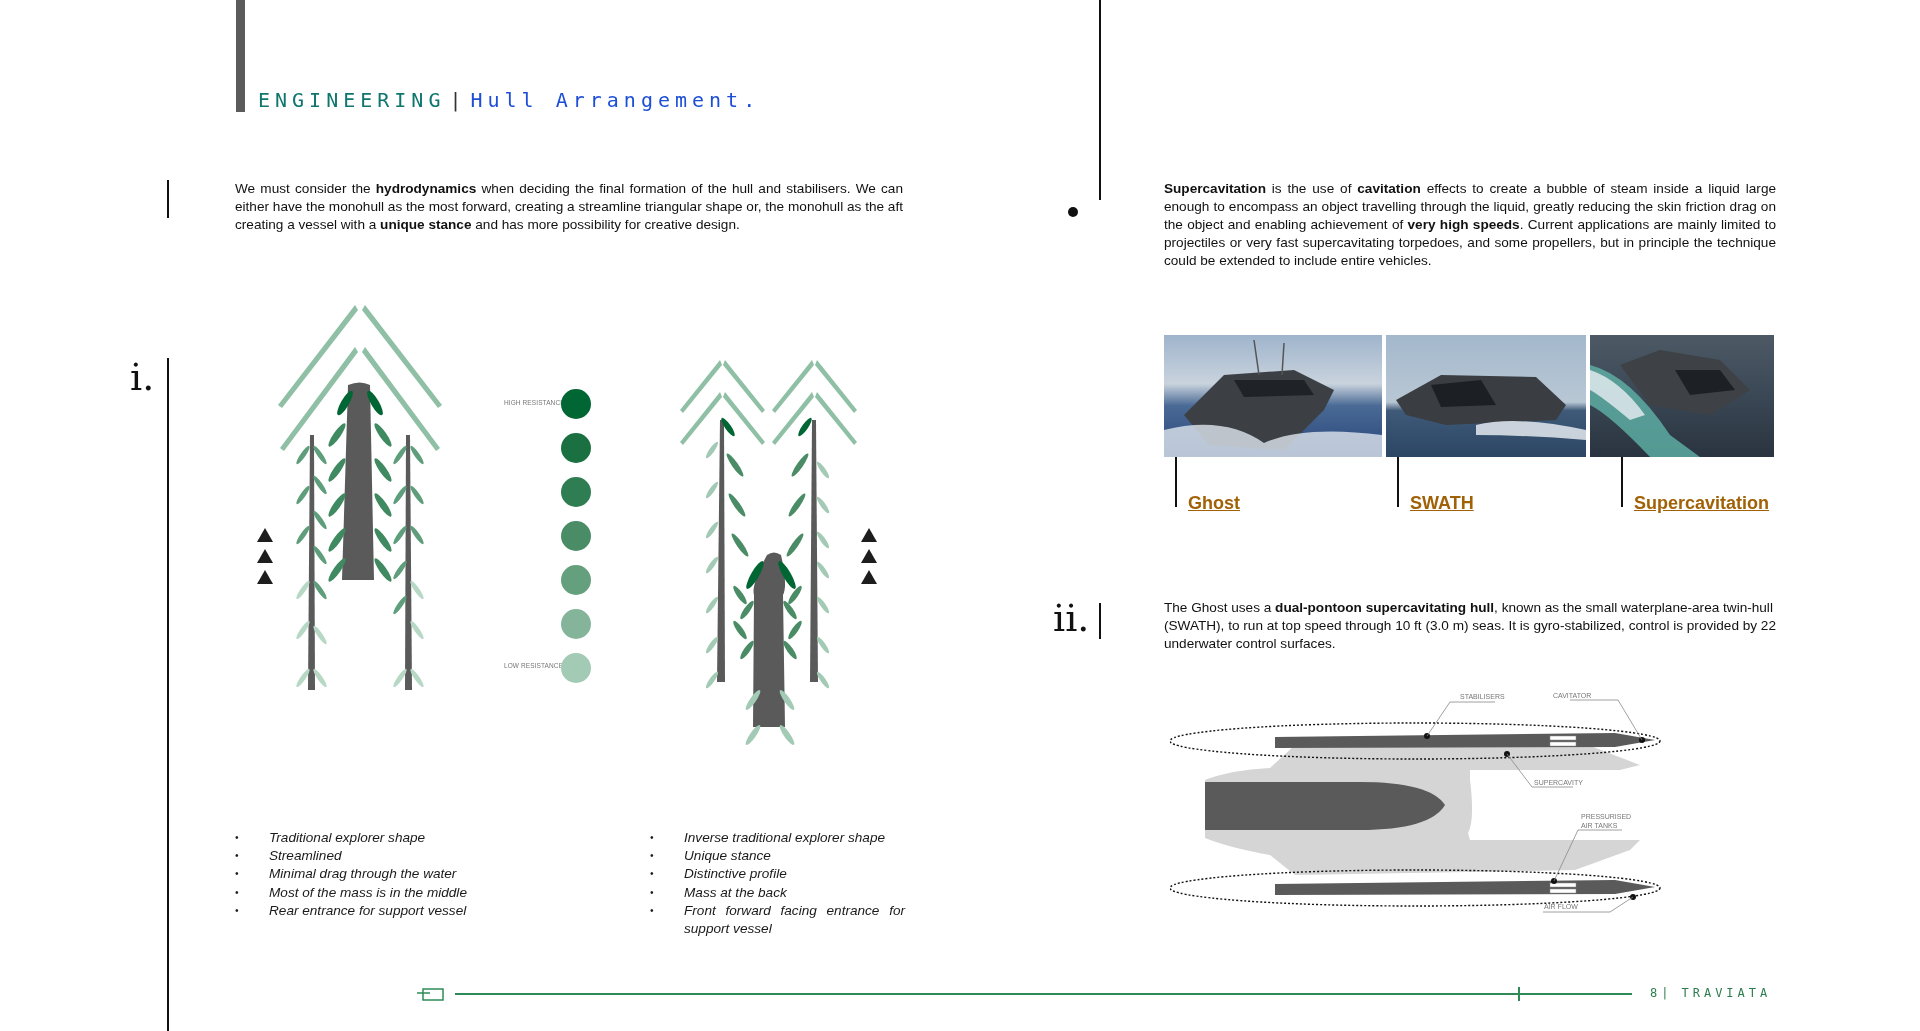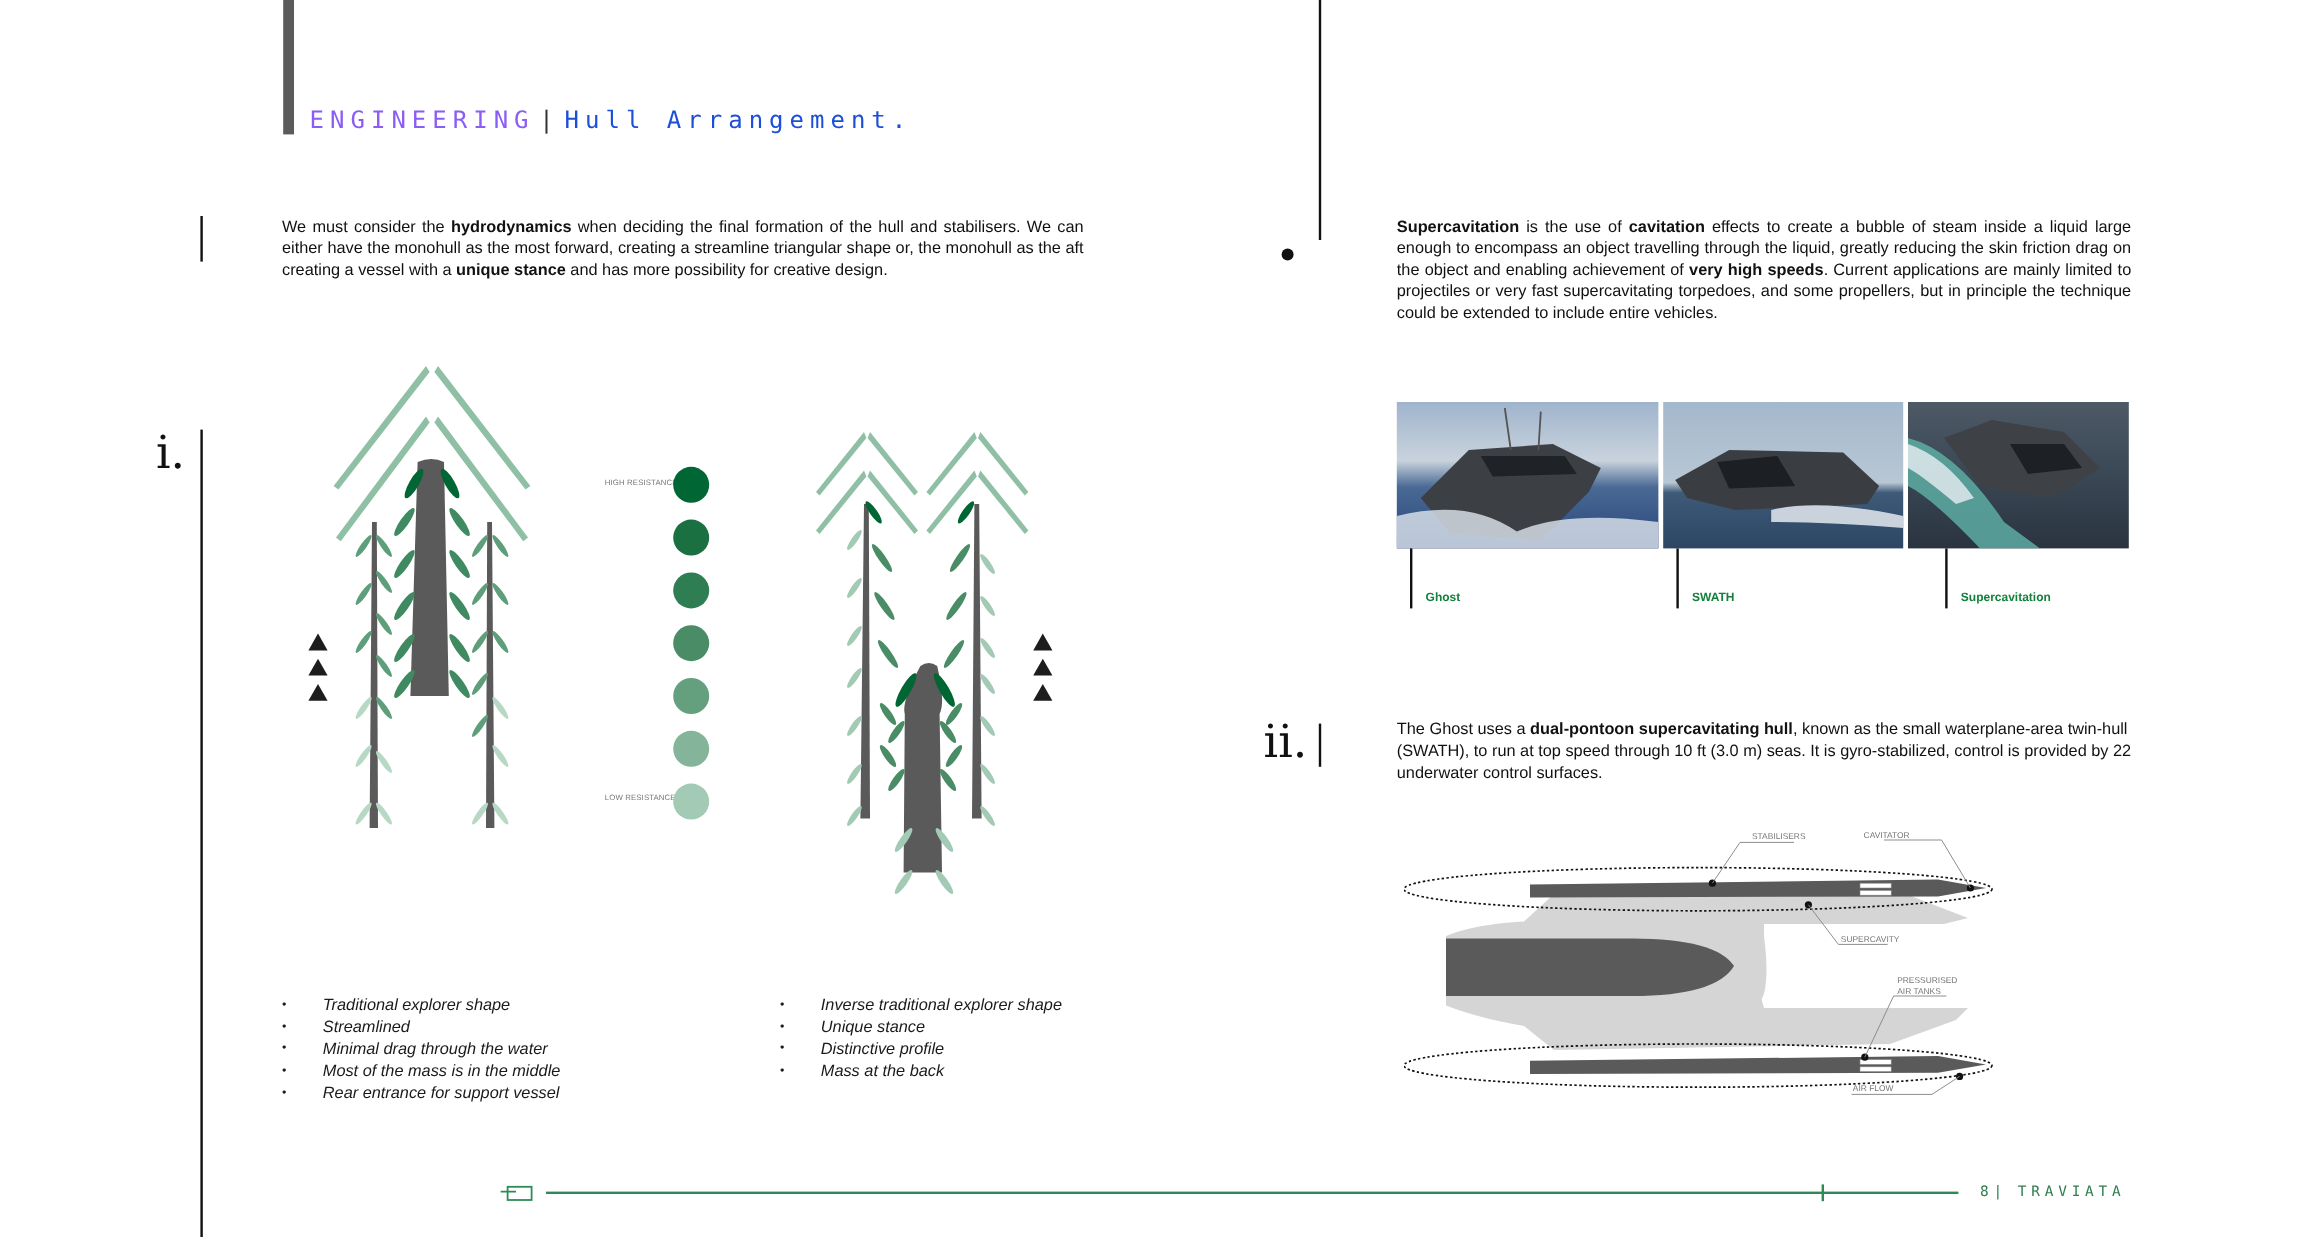--- a/index.html
+++ b/index.html
@@ -1,37 +1,37 @@
 <!DOCTYPE html>
 <html><head>
 <meta charset="utf-8">
 <style>
   html, body { margin:0; padding:0; }
   body { width:1920px; height:1031px; background:#ffffff; position:relative; overflow:hidden;
          font-family:"Liberation Sans", "DejaVu Sans", sans-serif; color:#1a1a1a; }
   .abs { position:absolute; }
   .title-bar { left:236px; top:0; width:9px; height:112px; background:#5b5b5b; }
   .title { left:258px; top:88px; font-family:"DejaVu Sans Mono", monospace; font-size:20px; letter-spacing:5px; white-space:nowrap; }
-  .title .eng { color:#8b5cf6; }
+  .title .eng { color:#0f766e; }
   .title .sep { color:#333; margin:0 4px; }
   .title .sub { color:#1d4ed8; }
   .para { font-size:13.6px; line-height:18px; color:#111; text-align:justify; }
   .para b { font-weight:bold; }
   .vline { background:#111; width:2px; }
   .roman { font-family:"DejaVu Serif", "Liberation Serif", serif; font-size:38px; color:#111; }
   .dot { width:10px; height:10px; border-radius:50%; background:#111; }
   .legend-dot { width:30px; height:30px; border-radius:50%; }
   .legend-label { font-size:6.5px; color:#777; letter-spacing:0.1px; white-space:nowrap; }
   .tri { width:0; height:0; border-left:8px solid transparent; border-right:8px solid transparent; border-bottom:14px solid #1d1d1d; }
   .bullets { list-style:none; margin:0; padding:0; font-size:13.6px; line-height:18.2px; }
   .bullets li { position:relative; padding-left:34px;font-style:italic; }
   .bullets li::before { content:"•"; position:absolute; left:0; font-size:10px; }
   .photo { height:122px; overflow:hidden; }
   .caption-line { width:2px; height:50px; background:#111; }
-  .caption { font-size:10px; font-weight:bold; color:#15803d; }
+  .caption { font-size:18px; font-weight:bold; color:#a16207;text-decoration:underline; }
   .footer-line { height:2px; background:#2e8b57; }
   .footer-text { font-family:"DejaVu Sans Mono", monospace; font-size:12px; color:#2e7d4f; letter-spacing:4px; white-space:nowrap; }
   .diag-label { font-size:7px; fill:#777; font-family:"Liberation Sans", sans-serif; }
 </style>
 </head>
 <body>
 
 <div class="abs title-bar"></div>
 <div class="abs title">
   <span class="eng">ENGINEERING</span><span class="sep">|</span><span class="sub">Hull Arrangement.</span>
@@ -187,20 +187,21 @@
     <li>Streamlined</li>
     <li>Minimal drag through the water</li>
     <li>Most of the mass is in the middle</li>
     <li>Rear entrance for support vessel</li>
   </ul>
 <ul class="abs bullets" id="bullets-right" style="left:650px; top:829px; width:255px; text-align:justify;">
     <li>Inverse traditional explorer shape</li>
     <li>Unique stance</li>
     <li>Distinctive profile</li>
     <li>Mass at the back</li>
+    <li>Front forward facing entrance for support vessel</li>
   </ul>
 
 <div class="abs vline" style="left:1099px; top:0; height:200px;"></div>
 <div class="abs dot" style="left:1068px; top:207px;"></div>
 
 <div class="abs para" style="left:1164px; top:180px; width:612px;"><b>Supercavitation</b><span> is the use of </span><b>cavitation</b><span> effects to create a bubble of steam inside a liquid large enough to encompass an object travelling through the liquid, greatly reducing the skin friction drag on the object and enabling achievement of </span><b>very high speeds</b><span>. Current applications are mainly limited to projectiles or very fast supercavitating torpedoes, and some propellers, but in principle the technique could be extended to include entire vehicles.</span></div>
 
 <div class="abs photo" style="left:1164px; top:335px; width:218px; background:linear-gradient(180deg,#9fb4cc 0%,#c9d3dd 40%,#4a6a95 58%,#27457a 100%);">
   <svg width="218" height="122" viewBox="0 0 218 122">
     <path d="M20 80 L60 40 L130 35 L170 55 L160 75 L120 115 L45 110 Z" fill="#3c3f44"></path>

